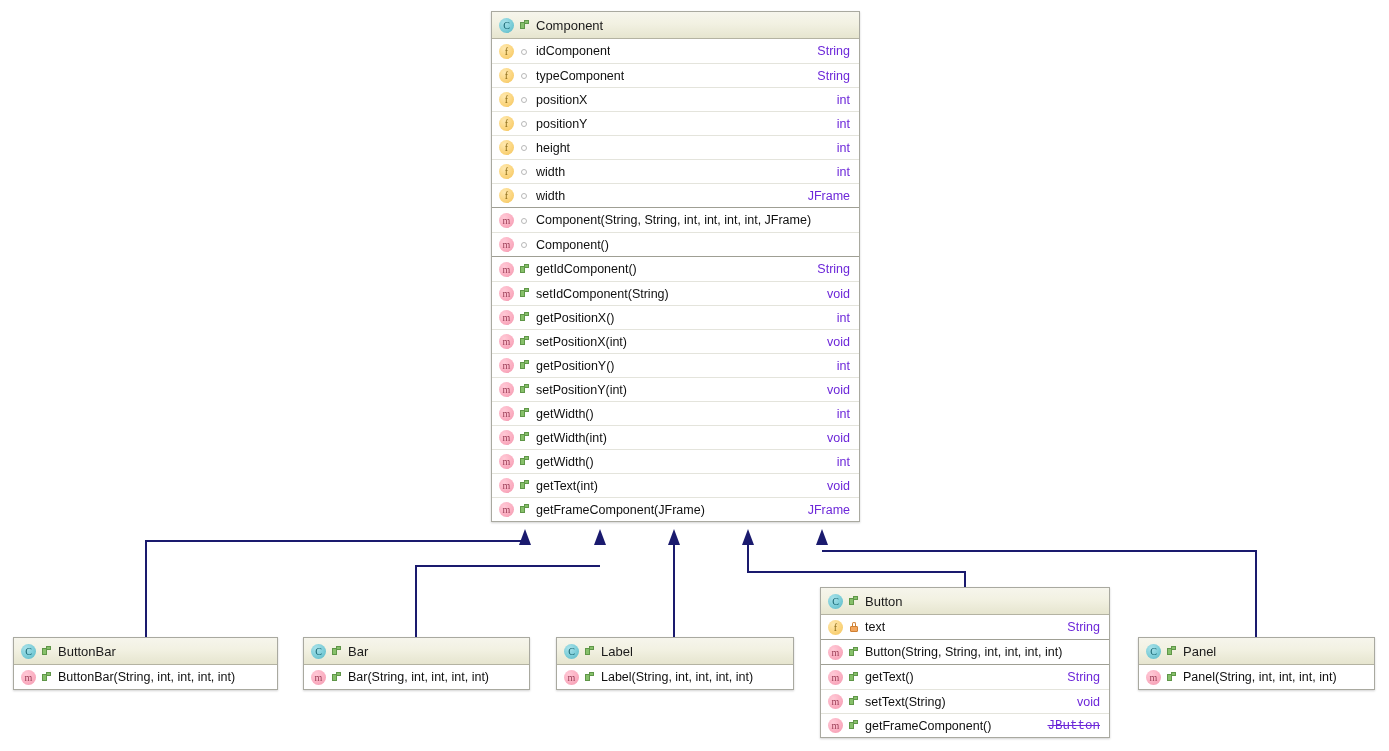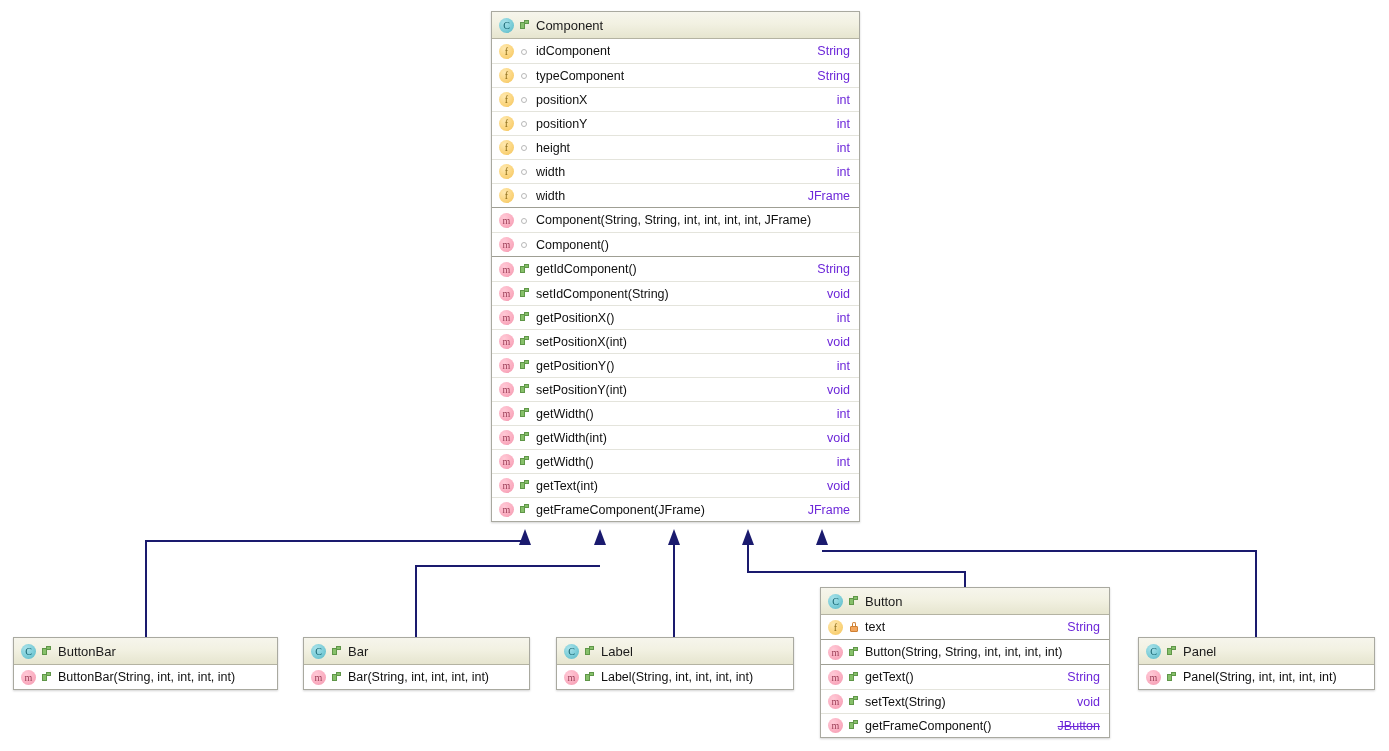--- a/index.html
+++ b/index.html
@@ -71,21 +71,21 @@
   }
   .uml-row.firstrow { border-top: none; }
 
   .row-name { flex: 0 1 auto; overflow: hidden; text-overflow: ellipsis; }
   .row-type {
     margin-left: auto;
     padding-left: 14px;
     color: #6d28d9;
     flex: 0 0 auto;
   }
-  .row-type.struck { text-decoration: line-through; }
+  .row-type.struck { text-decoration: line-through; font-family: Liberation Mono, monospace; }
 
   
   .ico {
     flex: 0 0 auto;
     display: inline-block;
     position: relative;
   }
 
   .ico-class {
     width: 15px; height: 15px;

